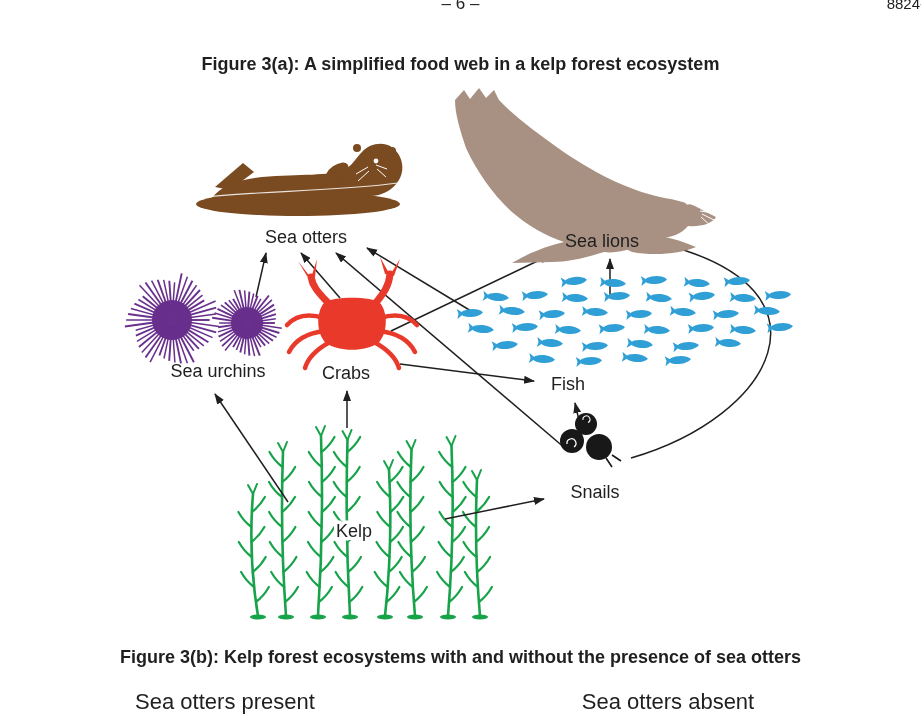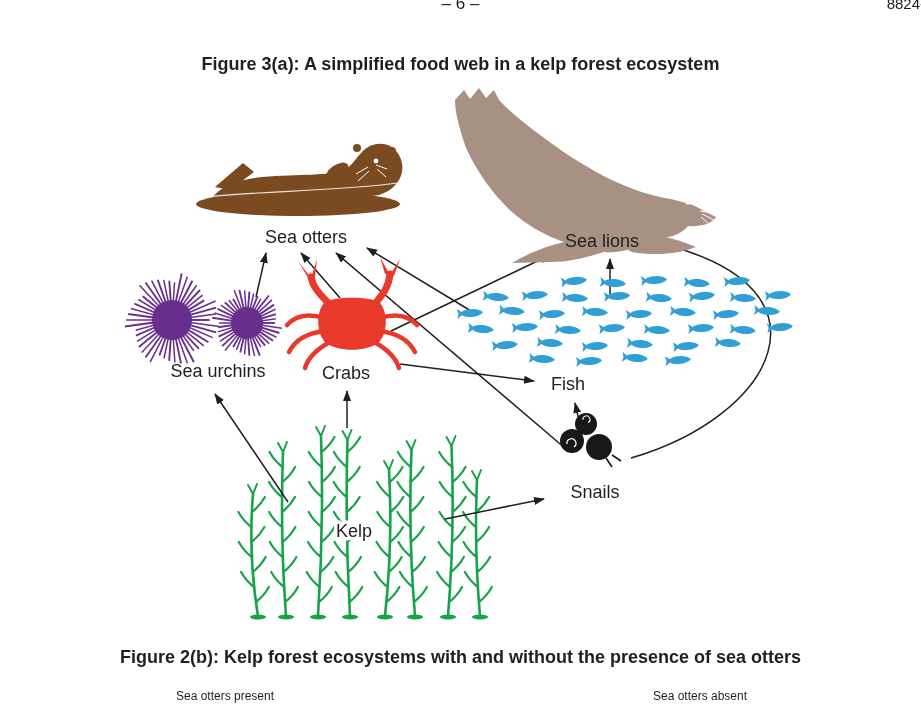--- a/index.html
+++ b/index.html
@@ -3,23 +3,23 @@
 <meta charset="utf-8">
 <style>
   html,body{margin:0;padding:0;background:#fff;}
   .page{position:relative;width:921px;height:717px;background:#fff;overflow:hidden;
         font-family:"Liberation Sans",sans-serif;color:#1f1f1f;}
   .hdr-num{position:absolute;top:-6px;left:0;width:100%;text-align:center;font-size:17px;}
   .hdr-code{position:absolute;top:-5px;right:-4px;font-size:15px;}
   .fig-title{position:absolute;left:0;width:100%;text-align:center;font-weight:bold;font-size:18px;white-space:nowrap;}
   #titleA{top:54px;}
   #titleB{top:647px;}
-  .col-label{position:absolute;top:689px;font-size:12px;transform:translateX(-50%);white-space:nowrap;}
+  .col-label{position:absolute;top:689px;font-size:22px;transform:translateX(-50%);white-space:nowrap;}
   #colLeft{left:225px;}
-  #colRight{left:700px;}
+  #colRight{left:668px;}
   svg.web{position:absolute;left:0;top:0;}
   svg text{font-family:"Liberation Sans",sans-serif;font-size:18px;fill:#1f1f1f;}
   svg text.halo{paint-order:stroke;stroke:#fff;stroke-width:7px;stroke-linejoin:round;}
   .arrow{fill:none;stroke-width:1.5;}
 </style>
 </head>
 <body>
 
 <div class="page">
 
@@ -337,17 +337,17 @@
       <text x="306" y="243" text-anchor="middle">Sea otters</text>
       <text x="602" y="247" text-anchor="middle">Sea lions</text>
       <text x="218" y="377" text-anchor="middle">Sea urchins</text>
       <text x="346" y="379" text-anchor="middle">Crabs</text>
       <text x="568" y="390" text-anchor="middle">Fish</text>
       <text x="595" y="498" text-anchor="middle">Snails</text>
       <text x="354" y="537" text-anchor="middle" class="halo">Kelp</text>
     </g>
   </svg>
 
-  <div id="titleB" class="fig-title">Figure 2(b): Kelp forest ecosystems with and without the presence of sea otters</div>
+  <div id="titleB" class="fig-title">Figure 3(b): Kelp forest ecosystems with and without the presence of sea otters</div>
   <div id="colLeft" class="col-label">Sea otters present</div>
   <div id="colRight" class="col-label">Sea otters absent</div>
 
 </div>
 
 </body></html>

